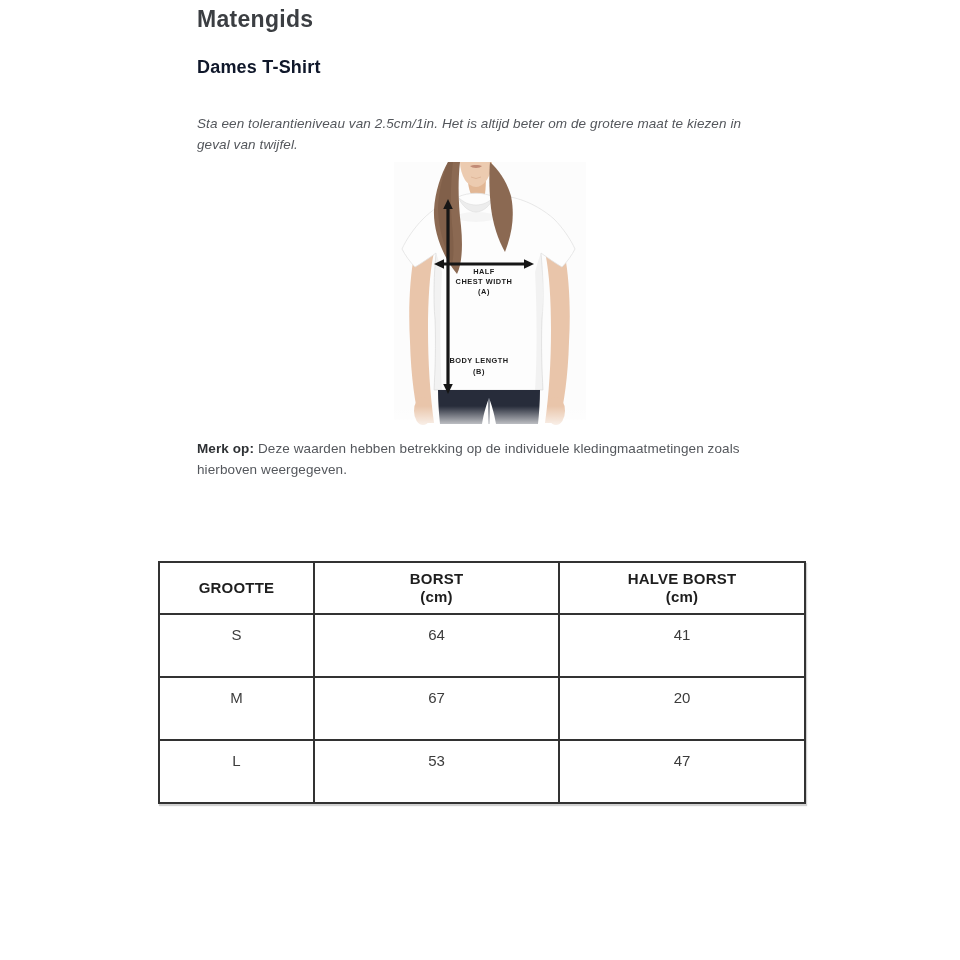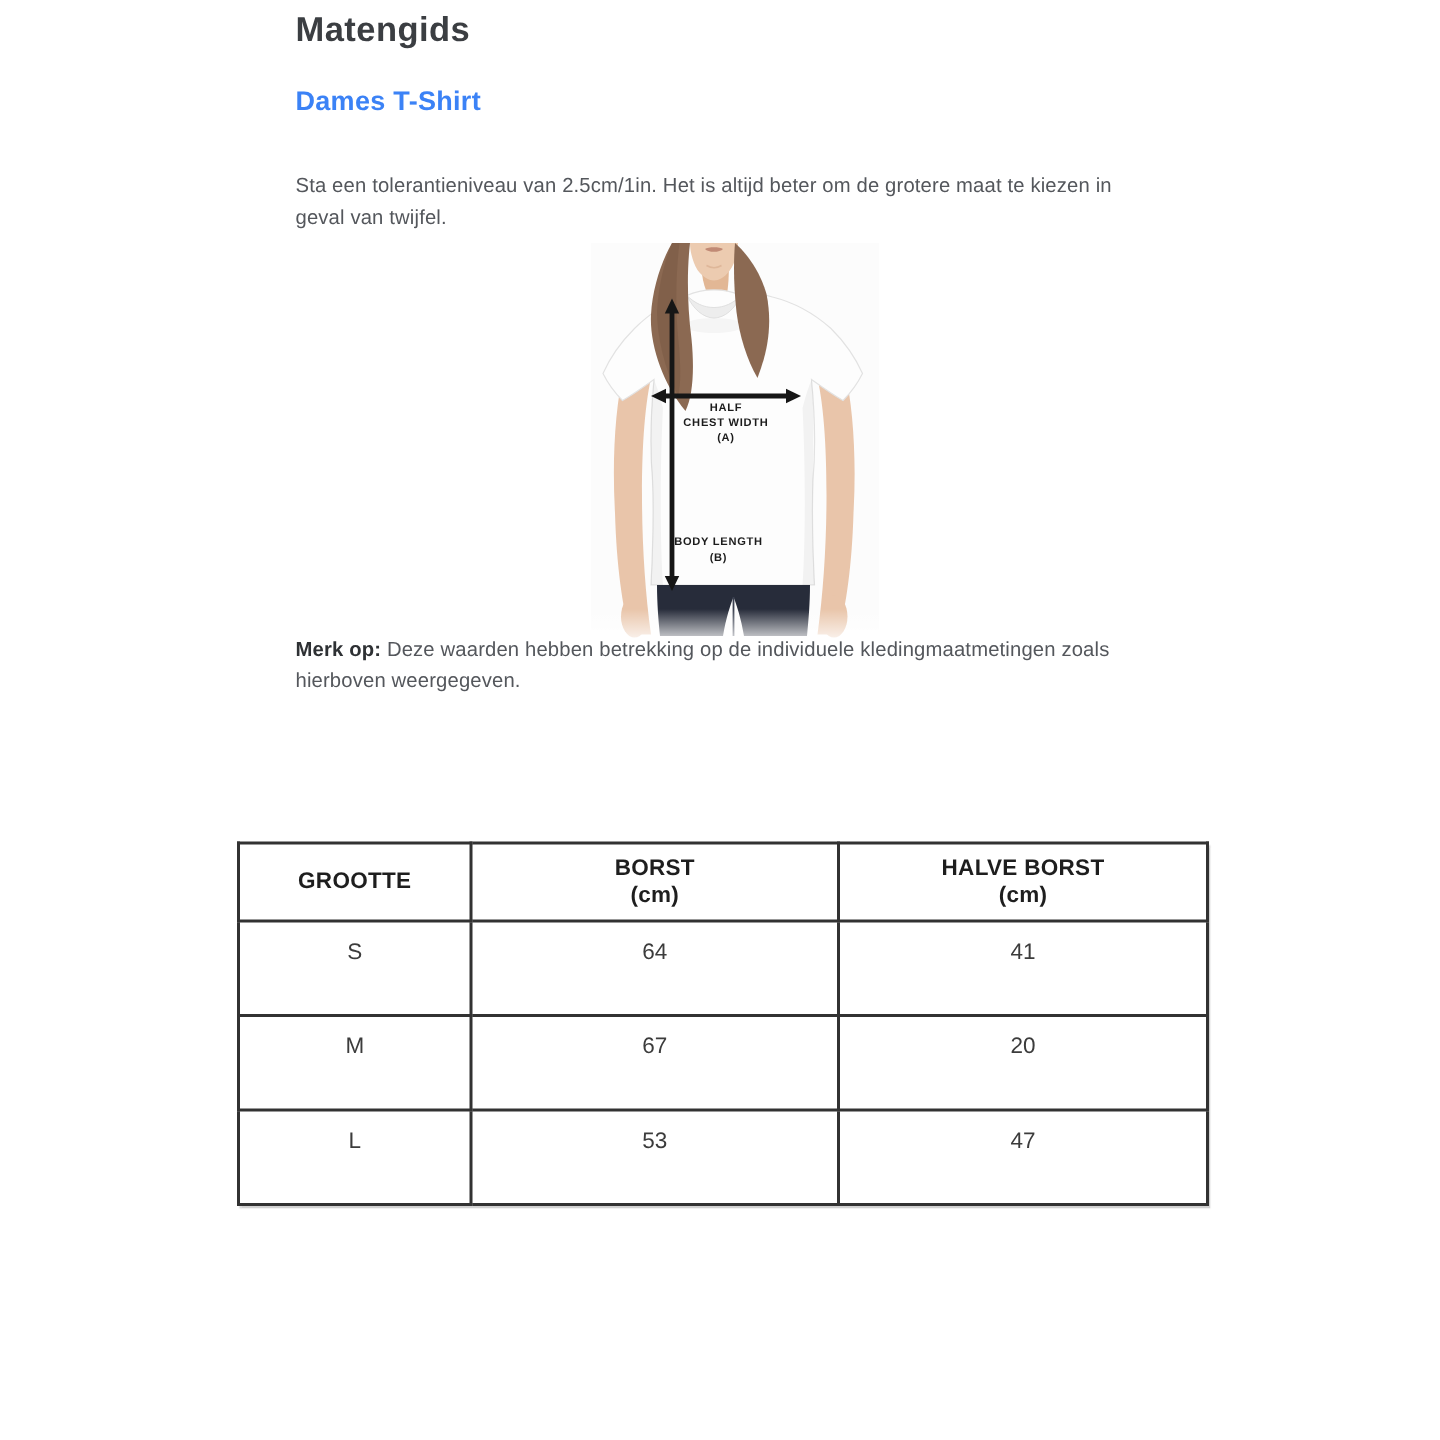--- a/index.html
+++ b/index.html
@@ -6,28 +6,28 @@
   #page {
     position:relative; width:960px; height:960px; background:#ffffff;
     font-family:"Liberation Sans", sans-serif; overflow:hidden;
   }
   .page-title {
     position:absolute; left:197px; top:6px; margin:0;
     font-size:23px; font-weight:600; color:#3b3e42; letter-spacing:.3px;
   }
   .product-title {
     position:absolute; left:197px; top:57px; margin:0;
-    font-size:18px; font-weight:600; color:#3b82f6; letter-spacing:.2px;
+    font-size:18px; font-weight:600; color:#0f172a; letter-spacing:.2px;
   }
   .intro {
     position:absolute; left:197px; top:113px; margin:0; width:578px;
-    font-size:13.5px; line-height:21px; color:#54575c; letter-spacing:.1px;
+    font-size:13.5px; line-height:21px; color:#54575c; letter-spacing:.1px;font-style:italic;
   }
   .note {
-    position:absolute; left:197px; top:422px; margin:0; width:552px;
+    position:absolute; left:197px; top:438px; margin:0; width:552px;
     font-size:13.5px; line-height:21px; color:#54575c; letter-spacing:.1px;
   }
   .note strong { color:#2e3134; font-weight:700; }
   .figure-wrap { position:absolute; left:390px; top:162px; width:200px; height:270px; }
   .fig-label {
     font-family:"Liberation Sans", sans-serif; font-size:7.4px; font-weight:700;
     fill:#1c1c1c; text-anchor:middle; letter-spacing:.5px;
   }
   .size-table {
     position:absolute; left:158px; top:561px; width:646px;

